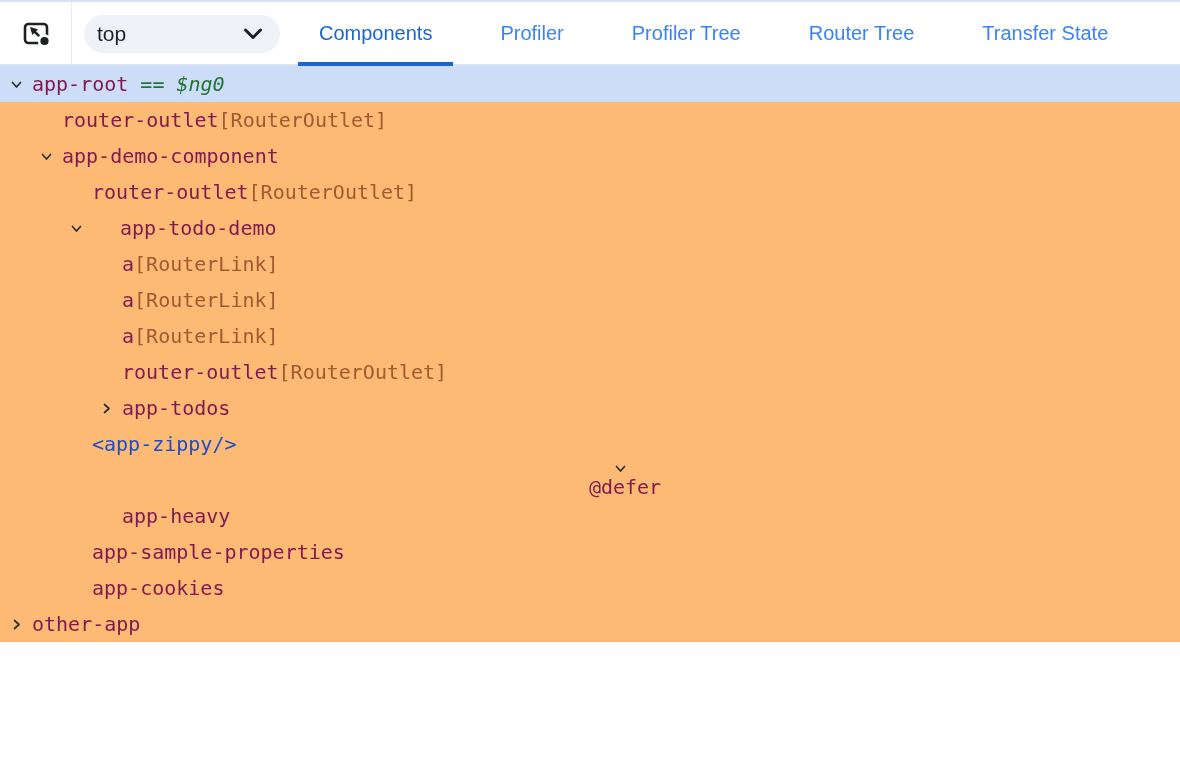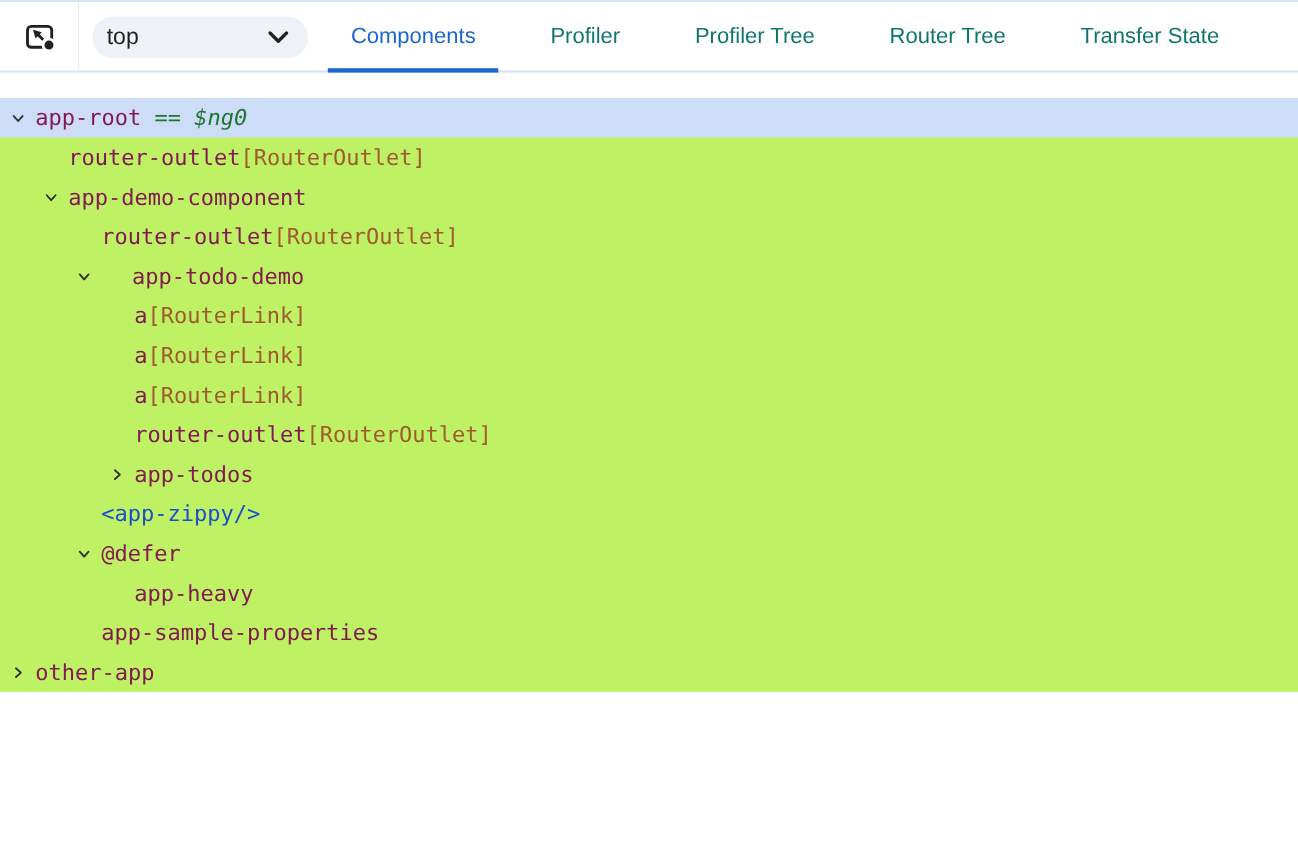--- a/index.html
+++ b/index.html
@@ -12,31 +12,31 @@
   
   .header { height:64px; border-bottom:2px solid #d9e3f6; display:flex; align-items:stretch; background:#fff; }
   .icon-btn { width:72px; display:flex; align-items:center; justify-content:center;
               border-right:1px solid #e8eaed; cursor:pointer; flex:none; background:#fff; }
   .frame-select { margin:13px 0 0 12px; width:196px; height:38px; border-radius:19px; background:#eef1f5;
               display:flex; align-items:center; justify-content:space-between;
               padding:0 17px 0 13px; cursor:pointer; flex:none; }
   .frame-select .value { font-size:21px; color:#1f2125; }
   .tabs { display:flex; margin-left:18px;gap:26px; }
   .tab { position:relative; display:flex; align-items:center; padding:0 21px;
-         font-size:20px; color:#0f766e; cursor:pointer; white-space:nowrap; }
+         font-size:20px; color:#3b82f6; cursor:pointer; white-space:nowrap; }
   .tab.active { color:#1a66d1; }
   .tab.active::after { content:""; position:absolute; left:0; right:0; bottom:-2px; height:4px; background:#1a66d1; }
   
   .search { height:61px; border-bottom:1px solid #eef0f3; display:flex; align-items:center; padding-left:21px; background:#fff; }
   .search .mag { margin-right:33px; display:flex; }
   .search input { border:none; outline:none; font-size:20px; color:#202124; width:700px;
                   font-family:"Liberation Sans", sans-serif; background:transparent; }
   .search input::placeholder { color:#8b9196; opacity:1; }
   
-  .tree { background:#bef264;margin-top:23px; }
+  .tree { background:#fdba74; }
   .tree-row { height:36px; display:flex; align-items:center; cursor:pointer; white-space:pre;
               font-family:"DejaVu Sans Mono", monospace; font-size:20px; }
   .tree-row.selected { background:#cddcf7; }
   .chev { width:22px; flex:none; display:inline-flex; align-items:center; }
   .p-element { color:#821a51; }
   .p-directive { color:#a05a2f; }
   .p-match { color:#1e7534; }
   .p-ref { color:#1e7534; font-style:italic; }
   .p-zippy { color:#1b4dcc; }
 </style>
@@ -99,23 +99,24 @@
             <polyline points="2.5,4.5 6.5,9 10.5,4.5" fill="none" stroke="#2f2f2f" stroke-width="1.7" stroke-linecap="round" stroke-linejoin="round"></polyline>
           </svg></span><span class="p-element">app-todo-demo</span></div>
       <div class="tree-row" style="padding-left: 100px;"><span class="chev"></span><span class="p-element">a</span><span class="p-directive">[RouterLink]</span></div>
       <div class="tree-row" style="padding-left: 100px;"><span class="chev"></span><span class="p-element">a</span><span class="p-directive">[RouterLink]</span></div>
       <div class="tree-row" style="padding-left: 100px;"><span class="chev"></span><span class="p-element">a</span><span class="p-directive">[RouterLink]</span></div>
       <div class="tree-row" style="padding-left: 100px;"><span class="chev"></span><span class="p-element">router-outlet</span><span class="p-directive">[RouterOutlet]</span></div>
       <div class="tree-row" style="padding-left: 100px;"><span class="chev"><svg width="13" height="13" viewBox="0 0 13 13">
             <polyline points="4.5,2.5 9,6.5 4.5,10.5" fill="none" stroke="#2f2f2f" stroke-width="1.7" stroke-linecap="round" stroke-linejoin="round"></polyline>
           </svg></span><span class="p-element">app-todos</span></div>
       <div class="tree-row" style="padding-left: 70px;"><span class="chev"></span><span class="p-zippy">&lt;app-zippy/&gt;</span></div>
-      <div class="tree-row" style="padding-left: 70px;"><span class="chev"><svg width="13" height="13" viewBox="0 0 13 13">
+      <div class="tree-row" style="padding-left: 70px; flex-direction: column;"><span class="chev"><svg width="13" height="13" viewBox="0 0 13 13">
             <polyline points="2.5,4.5 6.5,9 10.5,4.5" fill="none" stroke="#2f2f2f" stroke-width="1.7" stroke-linecap="round" stroke-linejoin="round"></polyline>
           </svg></span><span class="p-element">@defer</span></div>
       <div class="tree-row" style="padding-left: 100px;"><span class="chev"></span><span class="p-element">app-heavy</span></div>
       <div class="tree-row" style="padding-left: 70px;"><span class="chev"></span><span class="p-element">app-sample-properties</span></div>
+      <div class="tree-row" style="padding-left: 70px;"><span class="chev"></span><span class="p-element">app-cookies</span></div>
       <div class="tree-row" style="padding-left: 10px;"><span class="chev"><svg width="13" height="13" viewBox="0 0 13 13">
             <polyline points="4.5,2.5 9,6.5 4.5,10.5" fill="none" stroke="#2f2f2f" stroke-width="1.7" stroke-linecap="round" stroke-linejoin="round"></polyline>
           </svg></span><span class="p-element">other-app</span></div>
     </div>
 
 </div>
 
 </body></html>

